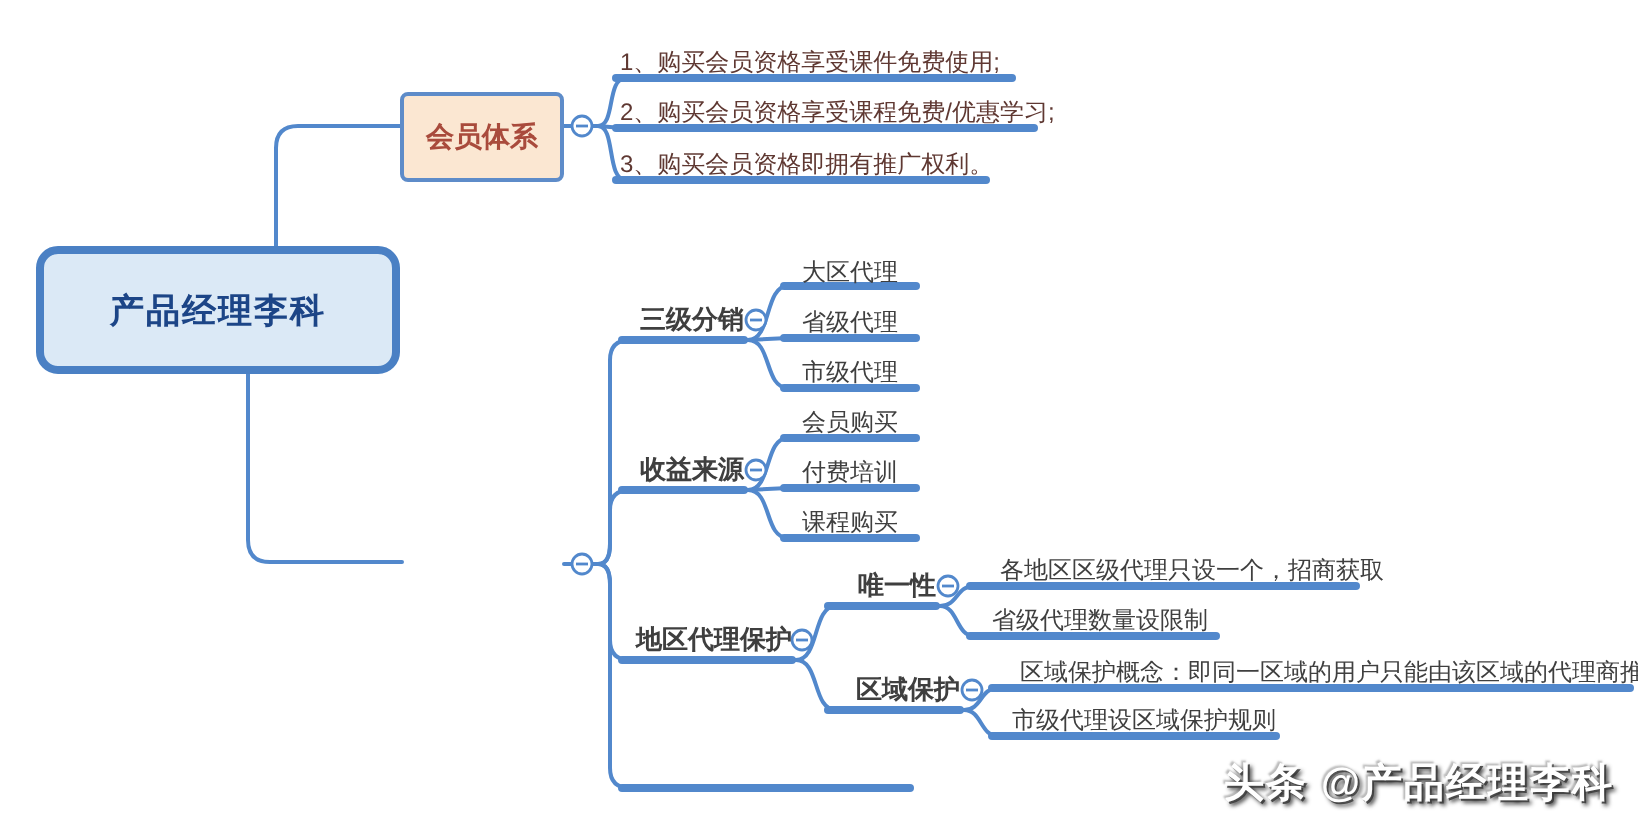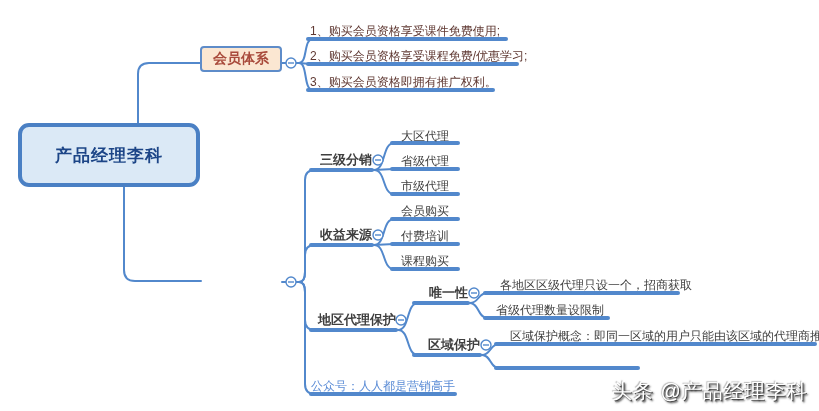--- a/index.html
+++ b/index.html
@@ -9,34 +9,34 @@
   .wire  { stroke:var(--connector,#5288cc); stroke-width:2; fill:none; stroke-linecap:round; }
   .uline { stroke:var(--connector,#5288cc); stroke-width:4; fill:none; stroke-linecap:round; }
   .cbtn circle { fill:#fff; stroke:var(--connector,#5288cc); stroke-width:1.4; }
   .cbtn line { stroke:var(--connector,#5288cc); stroke-width:1.4; }
   .node { position:absolute; box-sizing:border-box; display:flex; align-items:center;
           justify-content:center; white-space:nowrap; cursor:default; }
   .root-box { left:18px; top:123px; width:182px; height:64px;
     background:var(--root-fill,#dbe9f6); border:4px solid var(--root-border,#4a80c4);
     border-radius:11px; font-size:17px; font-weight:bold; color:var(--root-text,#1c4587);
     letter-spacing:1px; }
-  .mem-box { left:200px; top:46px; width:82px; height:26px;
+  .mem-box { left:200px; top:46px; width:82px; height:45px;
     background:var(--membership-fill,#fbe7d2); border:2px solid var(--membership-border,#5e8cc9);
     border-radius:4px; font-size:14px; font-weight:bold; color:var(--membership-text,#a94b3c); }
   .dis-box { left:201px; top:265px; width:81px; height:33px;
     background:var(--distribution-fill,#dbd3ed); border:2px solid var(--distribution-border,#7b7fc5);
     border-radius:8px; font-size:14px; font-weight:bold; color:var(--distribution-text,#7a62ad); }
   .blabel { position:absolute; font-size:13px; font-weight:bold; line-height:15px;
     color:var(--leaf-text,#3f3f3f); white-space:nowrap; text-align:right; }
   .leaf { position:absolute; font-size:12px; line-height:14px;
     color:var(--leaf-text,#3f3f3f); white-space:nowrap; }
   .m-leaf { color:var(--membership-leaf-text,#5f3832); }
   .c-leaf { width:66px; text-align:center; }
   .note-leaf { color:var(--note-text,#5b8cd6); }
-  .watermark { position:absolute; left:612px; top:378px; font-size:20px; font-weight:normal;
+  .watermark { position:absolute; left:612px; top:378px; font-size:20px; font-weight:bold;
     color:#ffffff; white-space:nowrap; letter-spacing:1px;
     text-shadow:2px 2px 2px rgba(55,55,55,.95), -1px -1px 1px rgba(140,140,140,.6),
                 1px 1px 0 rgba(70,70,70,.9); }
 </style>
 </head>
 <body>
 
 <div class="canvas">
 
   <svg class="wires" width="819" height="411" viewBox="0 0 819 411">
@@ -155,17 +155,17 @@
   <div class="leaf c-leaf" style="left:392px;top:179px">市级代理</div>
 
   <div class="leaf c-leaf" style="left:392px;top:204px">会员购买</div>
   <div class="leaf c-leaf" style="left:392px;top:229px">付费培训</div>
   <div class="leaf c-leaf" style="left:392px;top:254px">课程购买</div>
 
   <div class="leaf" style="left:500px;top:278px">各地区区级代理只设一个，招商获取</div>
   <div class="leaf" style="left:496px;top:303px">省级代理数量设限制</div>
 
   <div class="leaf" style="left:510px;top:329px">区域保护概念：即同一区域的用户只能由该区域的代理商推荐</div>
+  <div class="leaf" style="left:506px;top:353px">市级代理设区域保护规则</div>
 
-  <div class="leaf note-leaf" style="left:311px;top:379px">公众号：人人都是营销高手</div>
 
   <div class="watermark">头条 @产品经理李科</div>
 </div>
 
 </body></html>

